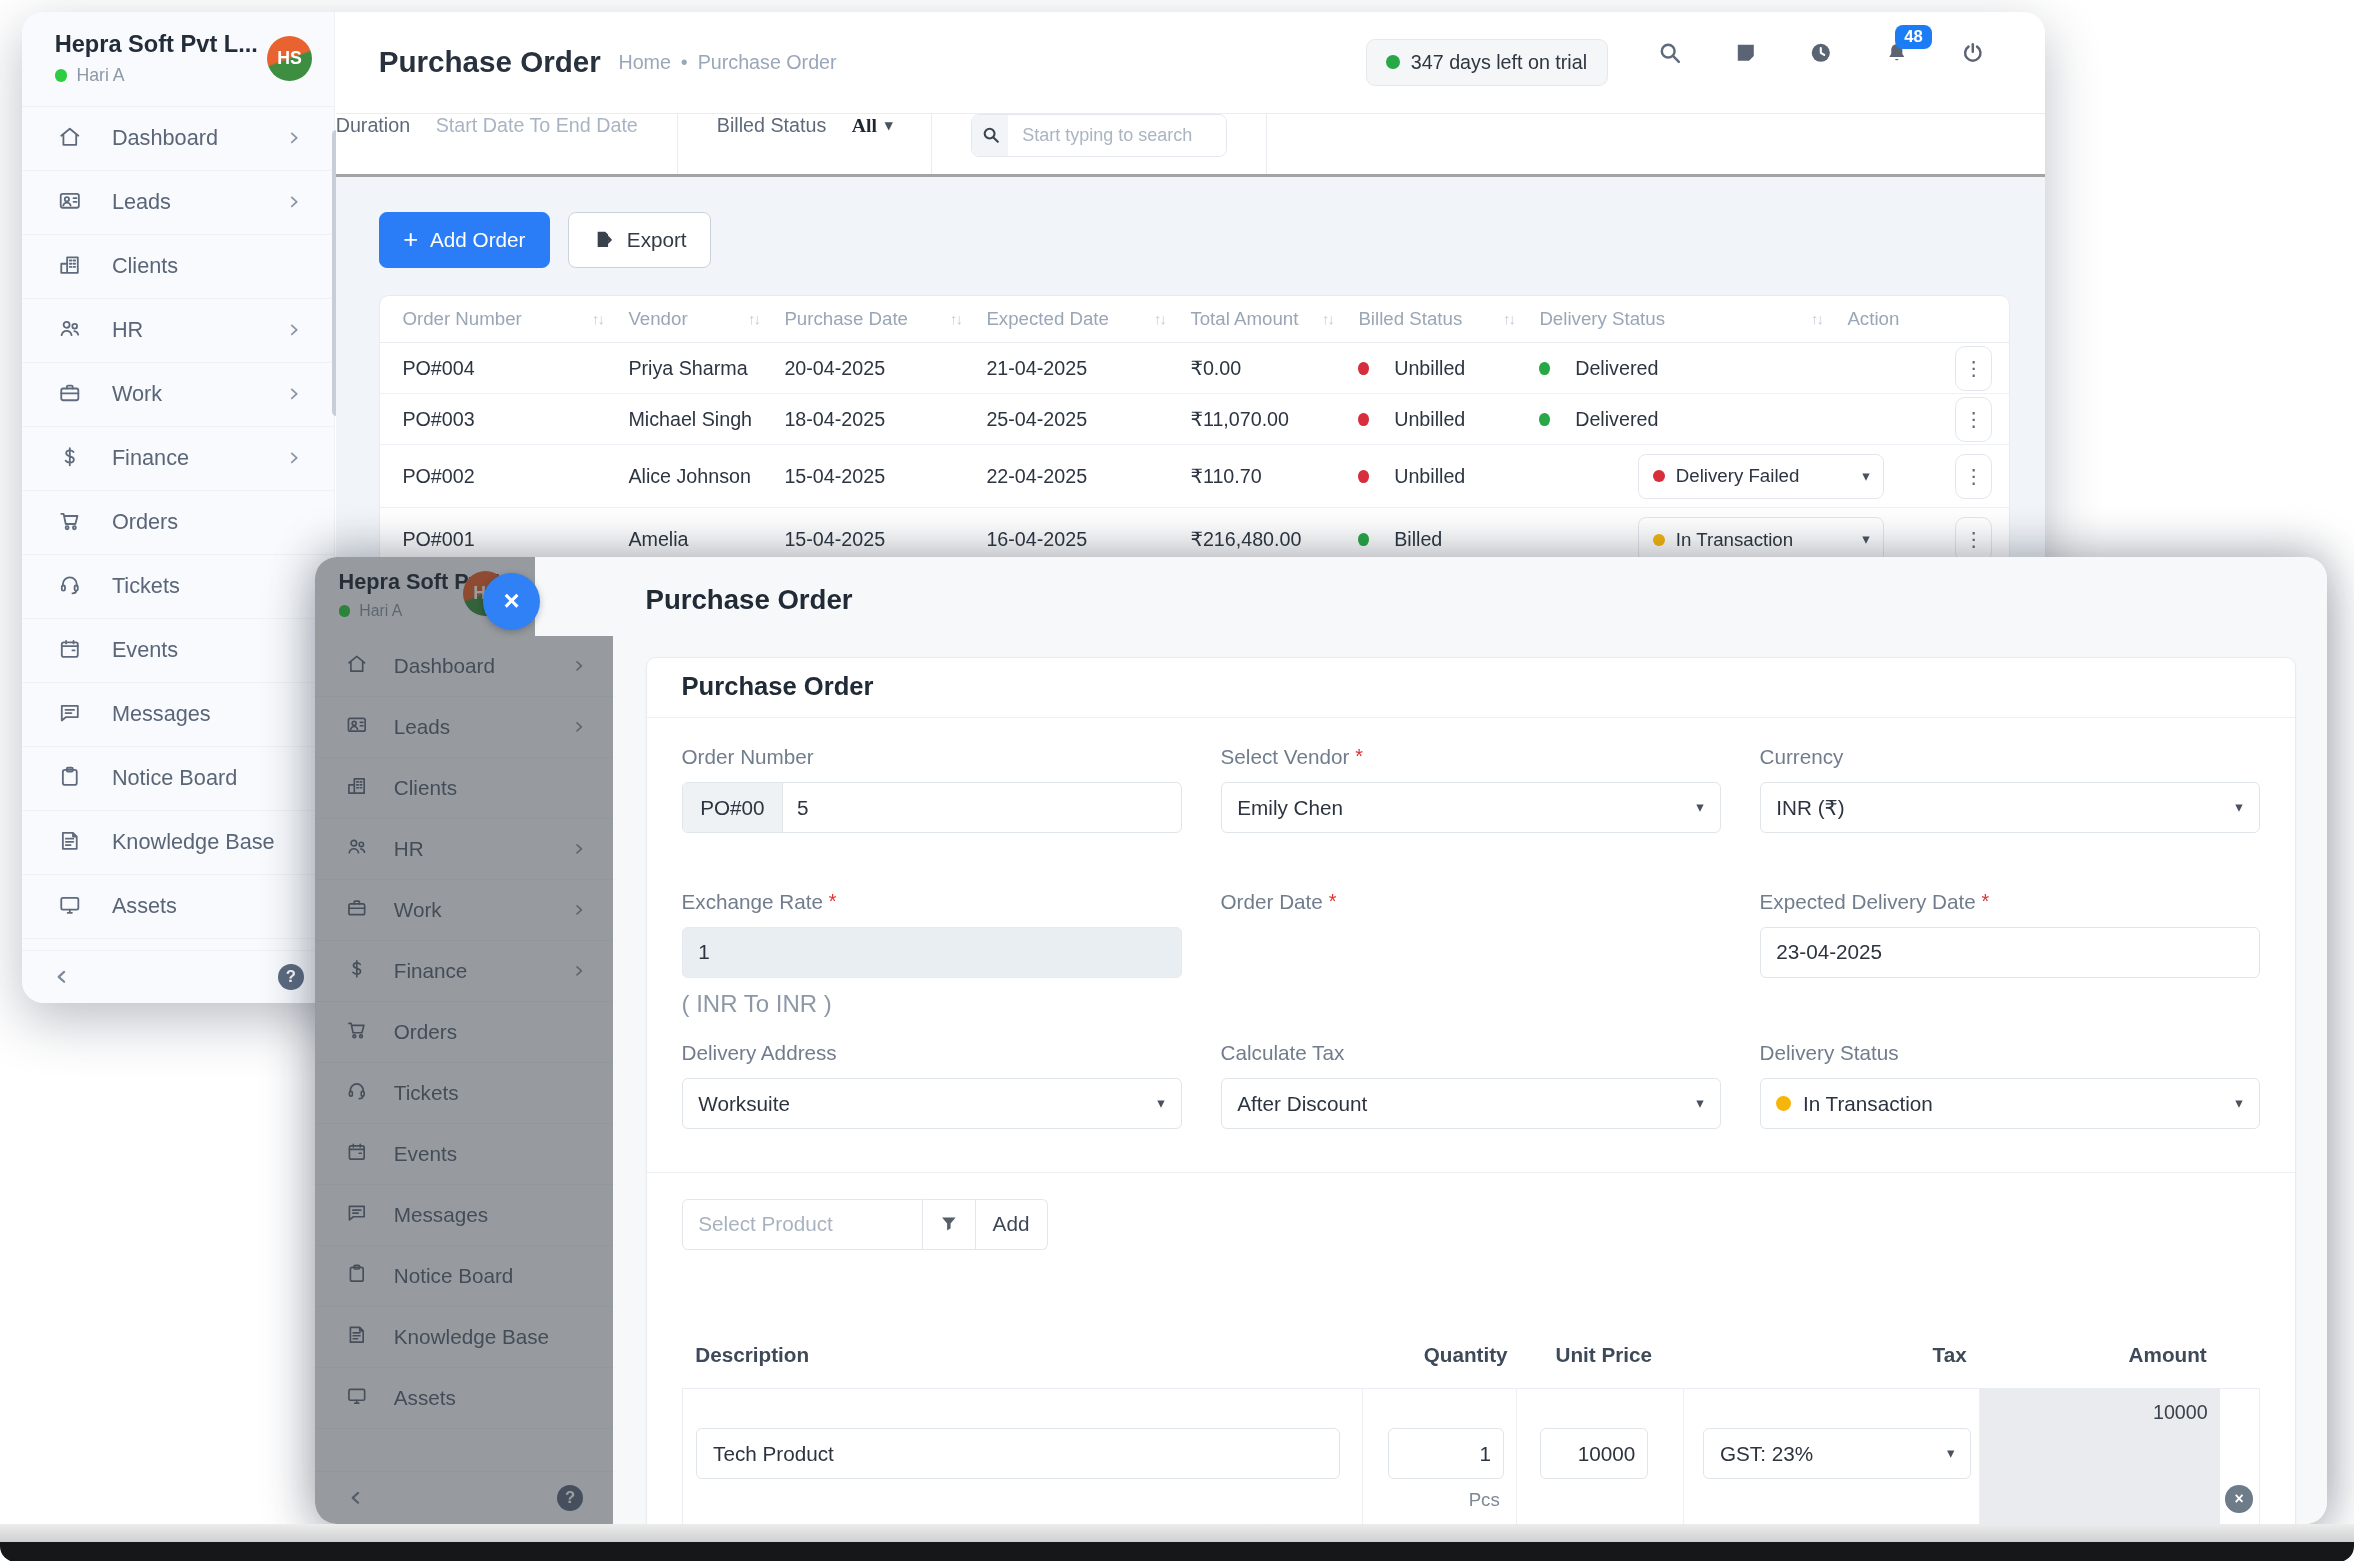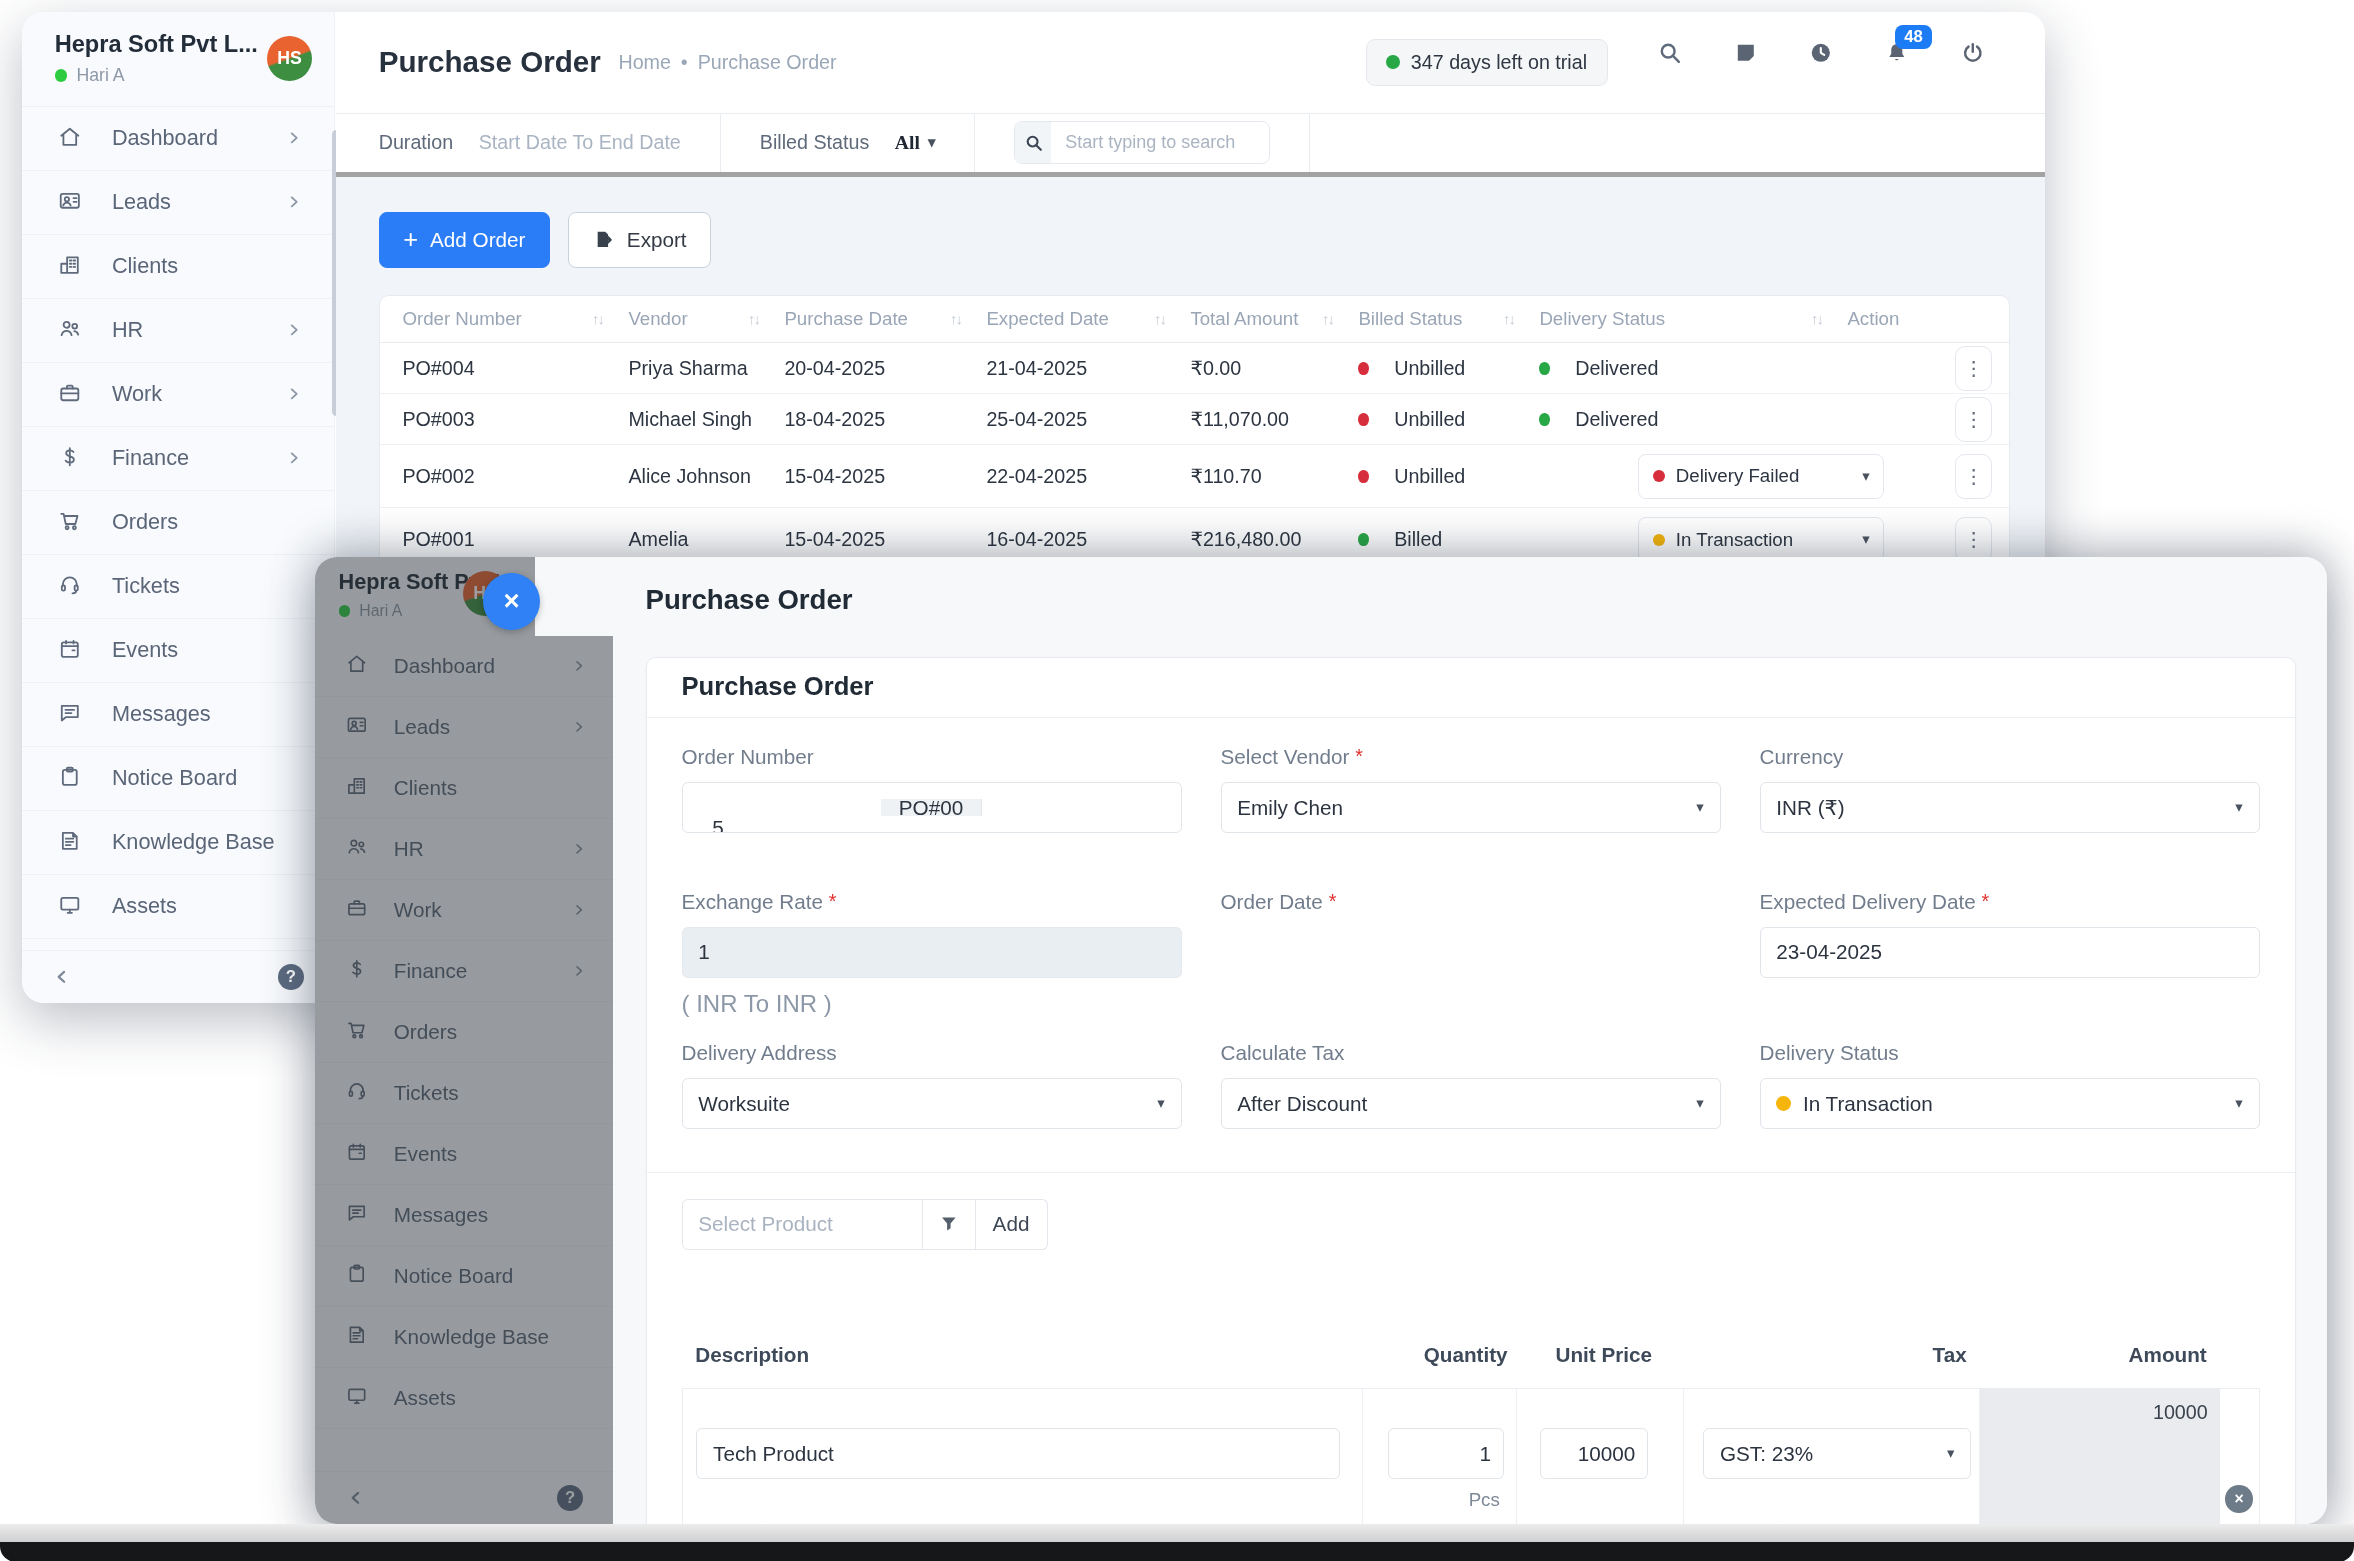--- a/index.html
+++ b/index.html
@@ -49,21 +49,21 @@
   .breadcrumb { margin-left:17.7px; font-size:19.7px; color:#9aa7b8; display:flex; gap:9.9px; align-items:center; }
   .head-right { margin-left:auto; display:flex; align-items:flex-start; gap:49px; }
   .trial-pill { display:flex; align-items:center; gap:10.8px; background:#f4f6f8; border:1px solid #e4e8ed; border-radius:8.9px;
                 padding:10.8px 19.7px; font-size:19.7px; color:#2e3642; }
   .trial-pill .dot { width:13.8px; height:13.8px; background:#27a745; }
   .hicon { width:26.6px; height:26.6px; display:flex; align-items:center; justify-content:center; cursor:pointer; }
   .bell-wrap { position:relative; }
   .badge { position:absolute; top:-13.8px; right:-21.7px; background:#1b7cf5; color:#fff; font-size:16.7px; font-weight:700;
            border-radius:7.9px; padding:2px 8.9px; }
 
-  .filter-row { height:63px; background:#fff; border-bottom:5px solid #a3a3a3; display:flex; align-items:center; padding-left:43px; }
+  .filter-row { height:63px; background:#fff; border-bottom:3px solid #a3a3a3; display:flex; align-items:flex-start; }
   .f-label { font-size:19.7px; color:#5e6a7a; }
   .f-placeholder { font-size:19.7px; color:#a9b4c3; margin-left:25.6px; }
   .vdiv { width:1px; height:100%; background:#e9edf2; margin:0 39px; flex:none; }
   .f-all { font-size:19.7px; font-weight:700; color:#1f2733; display:flex; align-items:center; gap:7.9px; margin-left:25.6px; cursor:pointer;font-family:Liberation Serif, serif; }
   .search-box { display:flex; align-items:center; border:1px solid #e4e8ee; border-radius:7.9px; overflow:hidden; height:43px; width:256px; background:#fff; }
   .search-ic-seg { width:43px; height:100%; background:#f2f5f8; display:flex; align-items:center; justify-content:center; }
   .search-box input { border:none; outline:none; font-size:18px; color:#2c3440; padding:0 13.8px; width:100%; background:transparent; }
   .search-box input::placeholder { color:#aab4c2; }
 
   .content { position:absolute; top:165px; left:0; right:0; bottom:0; background:#f1f4f8; padding:35px 35px 0 43px; }
@@ -111,21 +111,21 @@
   .fc-head { padding:13.8px 35px; font-size:25.6px; font-weight:600; color:#212b36; line-height:31.5px; border-bottom:1px solid #edf0f3; }
   .fc-body { padding:27.6px 35px 0 35px; }
   .fgrid { display:grid; grid-template-columns:1fr 1fr 1fr; column-gap:39px; }
   .fgroup { }
   .flabel { font-size:20.7px; color:#717d8d; margin-bottom:12.8px; display:flex; gap:5.9px; }
   .star { color:#e03131; font-size:19.7px; }
   .finput, .fselect { height:51px; border:1px solid #e0e5ea; border-radius:5.9px; background:#fff; display:flex; align-items:center;
                       font-size:20.7px; color:#2c3440; padding:0 15.8px; }
   .fselect { justify-content:space-between; cursor:pointer; }
   .fselect .sel-left { display:flex; align-items:center; gap:11.8px; }
-  .finput.group { padding:16px; overflow:hidden;flex-direction:column; }
+  .finput.group { padding:0; overflow:hidden; }
   .finput.group .prefix { background:#eef2f5; border-right:1px solid #e0e5ea; height:100%; display:flex; align-items:center; padding:0 17.7px; color:#2c3440; }
   .finput.group input { border:none; outline:none; font-size:20.7px; color:#2c3440; padding:0 13.8px; width:100%; }
   .finput.disabled { background:#e8eef2; border-color:#e3e9ee; }
   .helper { font-size:24px; color:#8c98a8; margin-top:11.8px; }
   .frow { margin-bottom:57px; }
   .frow.tight { margin-bottom:23.6px; }
   .full-div { border-top:1px solid #edf0f3; margin:43px -35px 25.6px -35px; }
 
   .sp-group { display:flex; height:51px; width:366px; }
   .sp-input { flex:1; border:1px solid #e3e7ec; border-radius:5.9px 0 0 5.9px; padding:0 15.8px; font-size:20.7px; outline:none; color:#2c3440; min-width:0; }

